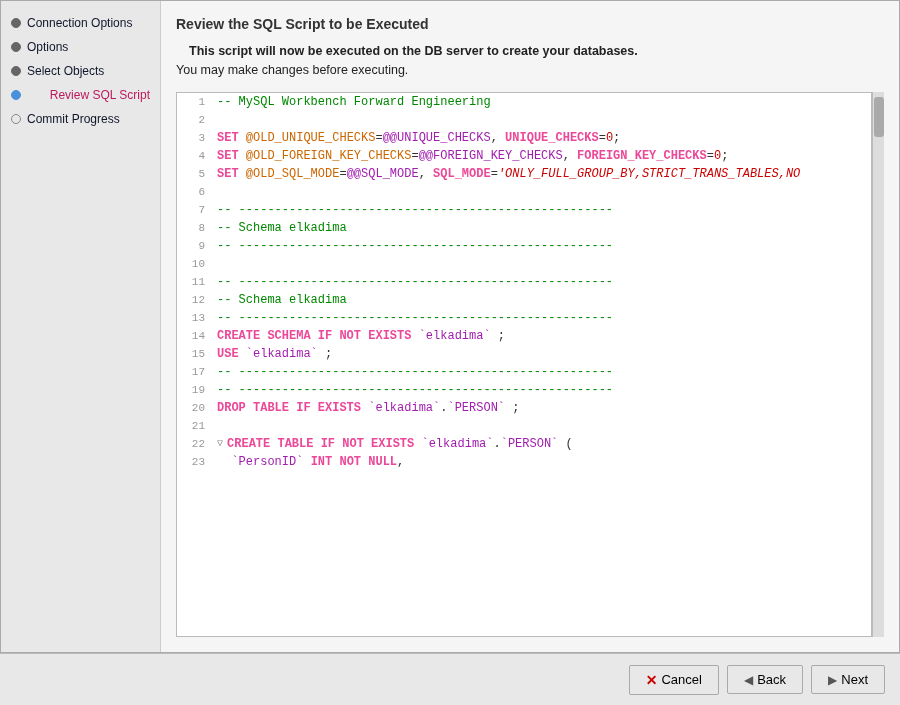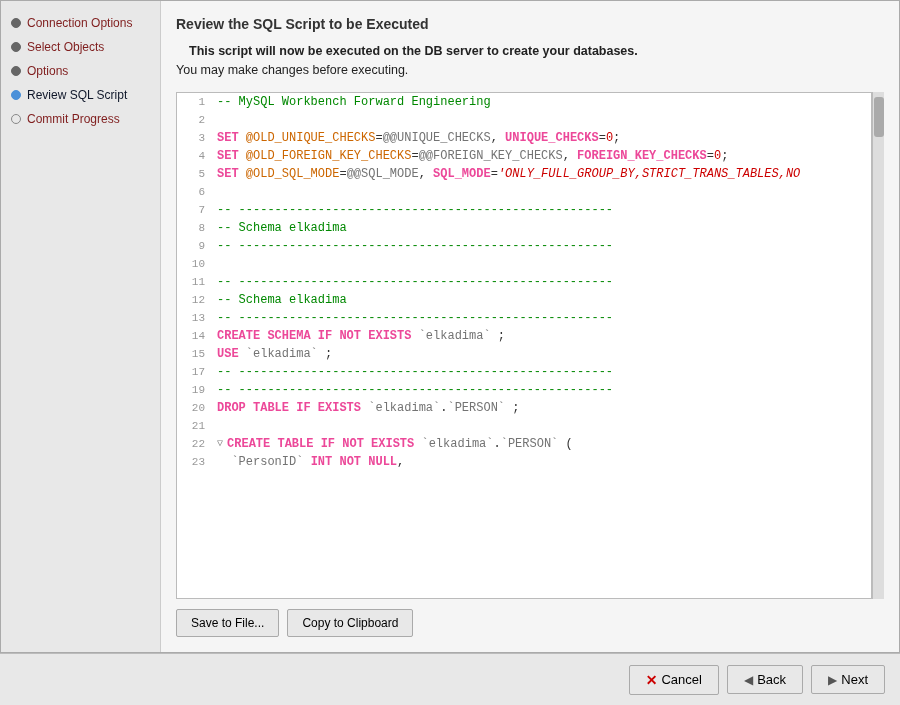--- a/index.html
+++ b/index.html
@@ -2,22 +2,22 @@
 <html><head>
   <meta charset="utf-8">
   <style>
     * { box-sizing: border-box; margin: 0; padding: 0; }
     body { font-family: 'Segoe UI', Arial, sans-serif; font-size: 13px; background: #f0f0f0; width: 900px; height: 705px; overflow: hidden; display: flex; flex-direction: column; }
 
     .main-container { display: flex; flex: 1; overflow: hidden; background: #e8e8e8; border: 1px solid #aaa; }
 
     
     .sidebar { width: 160px; background: #e8e8e8; border-right: 1px solid #ccc; padding: 10px 0; flex-shrink: 0; }
-    .sidebar-item { display: flex; align-items: center; gap: 6px; padding: 5px 10px; cursor: pointer; font-size: 12px; color: #7f1d1d; }
-    .sidebar-item.active { color: #0f172a; font-weight: 500; }
+    .sidebar-item { display: flex; align-items: center; gap: 6px; padding: 5px 10px; cursor: pointer; font-size: 12px; color: #0f172a; }
+    .sidebar-item.active { color: #be185d; font-weight: 500; justify-content: space-between; }
     .sidebar-item .bullet { width: 10px; height: 10px; border-radius: 50%; border: 1.5px solid #888; flex-shrink: 0; display: inline-block; }
     .sidebar-item.active .bullet { background: #4a90d9; border-color: #4a90d9; }
     .sidebar-item.done .bullet { background: #666; border-color: #666; }
 
     
     .content { flex: 1; background: #f5f5f5; display: flex; flex-direction: column; padding: 15px; overflow: hidden; }
 
     .content-title { font-size: 14px; font-weight: bold; color: #333; margin-bottom: 10px; }
 
     .description { font-size: 12.5px; color: #222; margin-bottom: 12px; line-height: 1.5; }
@@ -28,21 +28,21 @@
     .sql-scroll { flex: 1; overflow-y: auto; overflow-x: hidden; }
     .sql-line { display: flex; align-items: flex-start; min-height: 18px; padding: 0; }
     .line-num { width: 36px; min-width: 36px; text-align: right; padding-right: 8px; color: #999; font-size: 11px; user-select: none; line-height: 18px; }
     .line-content { flex: 1; white-space: pre; line-height: 18px; padding-left: 4px; color: #333; overflow: hidden; }
 
     
     .kw { color: #ec4899; font-weight: bold; }
     .var { color: #cc6600; }
     .str { color: #cc0000; font-style: italic; }
     .comment { color: #008800; }
-    .name { color: #737373; }
+    .name { color: #a21caf; }
     .num { color: #cc0000; }
     .collapse-icon { color: #888; font-size: 10px; margin-right: 2px; }
 
     
     .scrollbar-track { width: 12px; background: #ddd; border-left: 1px solid #bbb; display: flex; flex-direction: column; align-items: center; }
     .scrollbar-thumb { width: 10px; height: 40px; background: #aaa; border-radius: 3px; margin-top: 5px; }
 
     .sql-editor-wrapper { flex: 1; display: flex; overflow: hidden; }
 
     
@@ -60,25 +60,25 @@
 
 <div class="main-container">
 
   <div class="sidebar">
     <div class="sidebar-item done">
       <span class="bullet"></span>
       <span>Connection Options</span>
     </div>
     <div class="sidebar-item done">
       <span class="bullet"></span>
+      <span>Options</span>
+    </div>
+    <div class="sidebar-item done">
+      <span class="bullet"></span>
       <span>Select Objects</span>
-    </div>
-    <div class="sidebar-item done">
-      <span class="bullet"></span>
-      <span>Options</span>
     </div>
     <div class="sidebar-item active">
       <span class="bullet"></span>
       <span>Review SQL Script</span>
     </div>
     <div class="sidebar-item">
       <span class="bullet"></span>
       <span>Commit Progress</span>
     </div>
   </div>
@@ -205,24 +205,20 @@
           </div>
 
         </div>
       </div>
 
       <div class="scrollbar-track">
         <div class="scrollbar-thumb"></div>
       </div>
     </div>
 
-    <div class="bottom-buttons">
-      <button class="btn">Save to File...</button>
-      <button class="btn">Copy to Clipboard</button>
-    </div>
   </div>
 </div>
 
 <div class="footer">
   <button class="footer-btn">
     <span class="cancel-x">✕</span>
     <span>Cancel</span>
   </button>
   <button class="footer-btn">
     <span class="arrow">◀</span>

